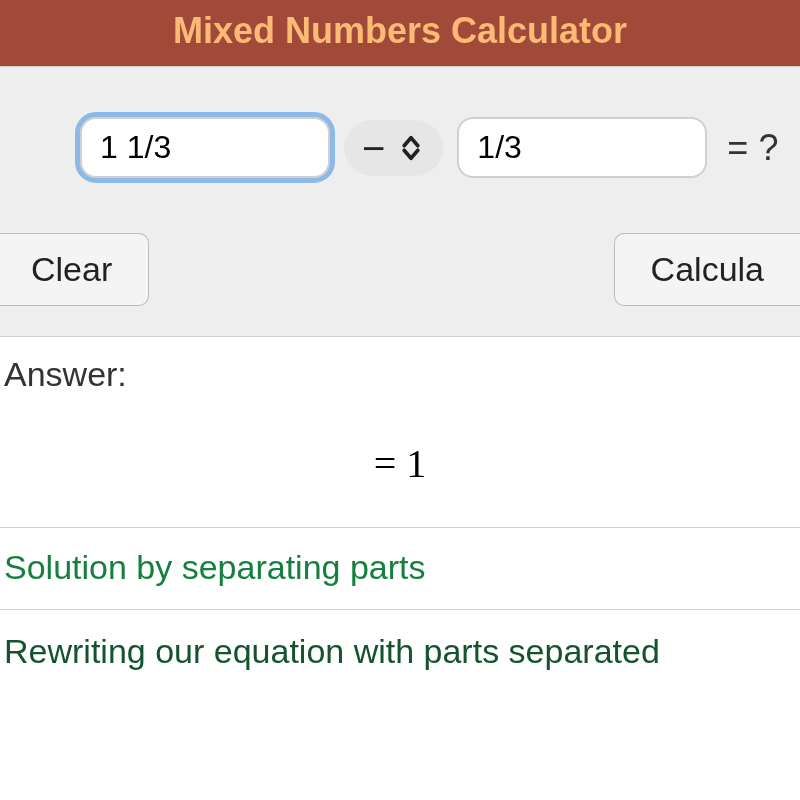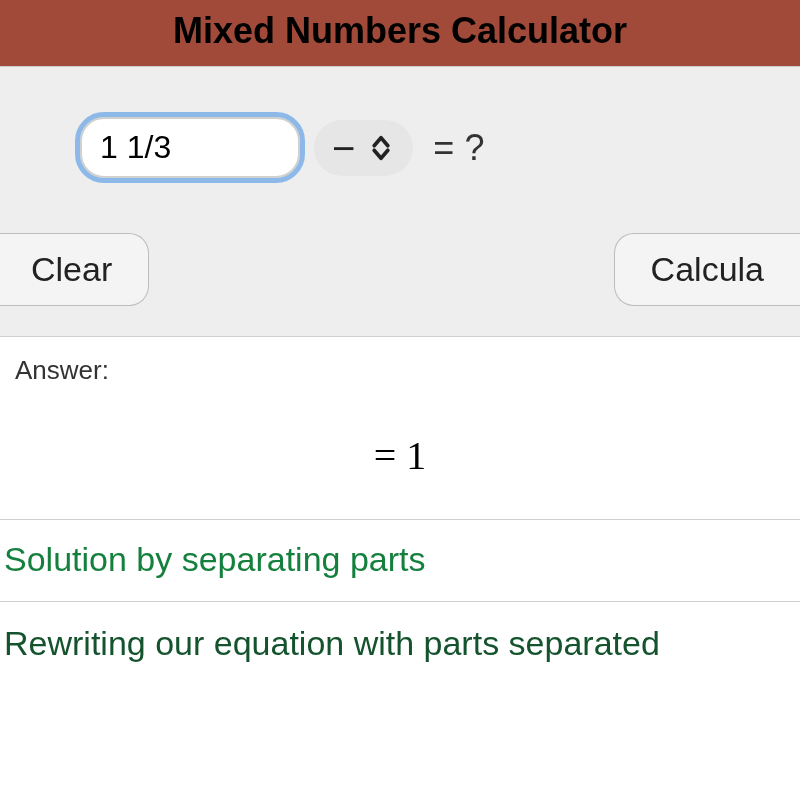--- a/index.html
+++ b/index.html
@@ -9,21 +9,21 @@
     }
     body {
       font-family: Arial, Helvetica, sans-serif;
       width: 800px;
       height: 800px;
       overflow: hidden;
       background: #fff;
     }
     .header {
       background: #a14a3a;
-      color: #000000;
+      color: #fdba74;
       font-weight: bold;
       font-size: 36px;
       text-align: center;
       padding: 10px 0 14px 0;
     }
     .calc-area {
       background: #eeeeee;
       border-top: 1px solid #ccc;
       border-bottom: 1px solid #d0d0d0;
       padding: 50px 0 30px 0;
@@ -33,22 +33,22 @@
       align-items: center;
       justify-content: flex-start;
       padding-left: 80px;
       gap: 14px;
       margin-bottom: 55px;
     }
     .fraction-input {
       font-size: 32px;
       padding: 10px 18px;
       border: 2px solid #d0d0d0;
-      border-radius: 24px;
-      width: 220px;
+      border-radius: 16px;
+      width: 250px;
       background: #fff;
       font-family: Arial, Helvetica, sans-serif;
     }
     .fraction-input.focused {
       outline: 5px solid #8db9e8;
       border-color: #d0d0d0;
     }
     .op-select {
       display: flex;
       align-items: center;
@@ -85,43 +85,42 @@
       display: flex;
       justify-content: space-between;
       padding: 0 0 0 0;
       margin-left: -5px;
     }
     .btn {
       font-size: 34px;
       padding: 16px 36px;
       background: #f4f4f4;
       border: 1px solid #bcbcbc;
-      border-radius: 20px;
+      border-radius: 10px;
       cursor: pointer;
       color: #222;
       font-family: Arial, Helvetica, sans-serif;
     }
     .btn-clear {
       border-top-left-radius: 0;
       border-bottom-left-radius: 0;
       border-left: none;
     }
     .btn-calc {
       border-top-right-radius: 0;
       border-bottom-right-radius: 0;
       border-right: none;
     }
     .results {
       padding: 18px 0 0 0;
     }
     .answer-label {
-      font-size: 26px;
+      font-size: 34px;
       color: #333;
       padding: 0 4px 18px 4px;
-      margin-left: 11px;
     }
     .answer-value {
       font-family: "Times New Roman", Georgia, serif;
       font-size: 40px;
       text-align: center;
       padding: 28px 0 40px 0;
     }
     .section-heading {
       font-size: 34px;
       color: #15803d;
@@ -145,20 +144,21 @@
     <input type="text" class="fraction-input focused" value="1 1/3" style="">
     <div class="op-select">
       <span class="op-sign">−</span>
       <span class="chevron-stack">
         <svg viewBox="0 0 24 28">
           <path d="M6 12 L12 5 L18 12" stroke="#222" stroke-width="3.2" fill="none" stroke-linecap="round" stroke-linejoin="round"></path>
           <path d="M6 16 L12 23 L18 16" stroke="#222" stroke-width="3.2" fill="none" stroke-linecap="round" stroke-linejoin="round"></path>
         </svg>
       </span>
     </div>
+    <input type="text" class="fraction-input" value="1/3" style="">
     <span class="equals-q">= ?</span>
   </div>
 
   <div class="button-row">
     <button class="btn btn-clear">Clear</button>
     <button class="btn btn-calc">Calcula</button>
   </div>
 </div>
 
 <div class="results">

